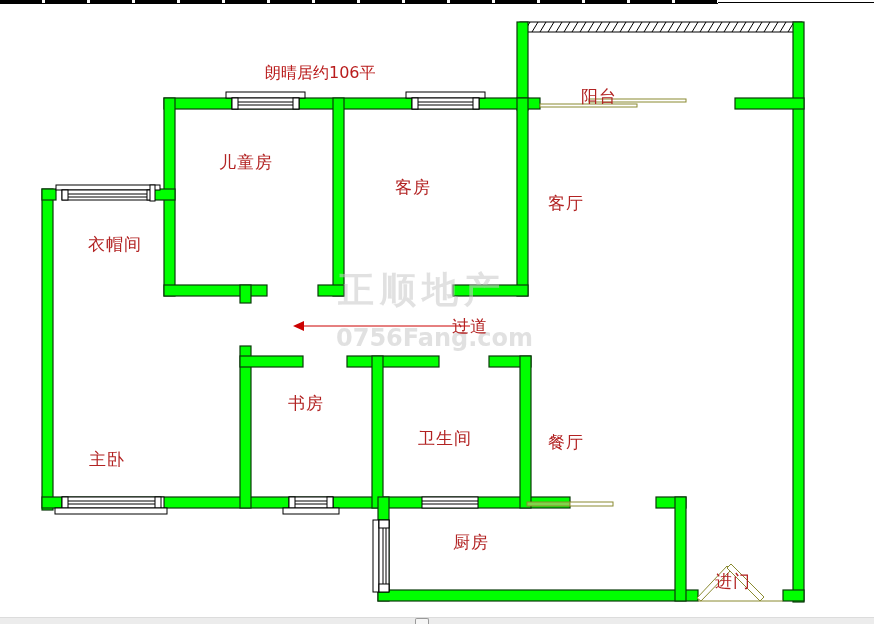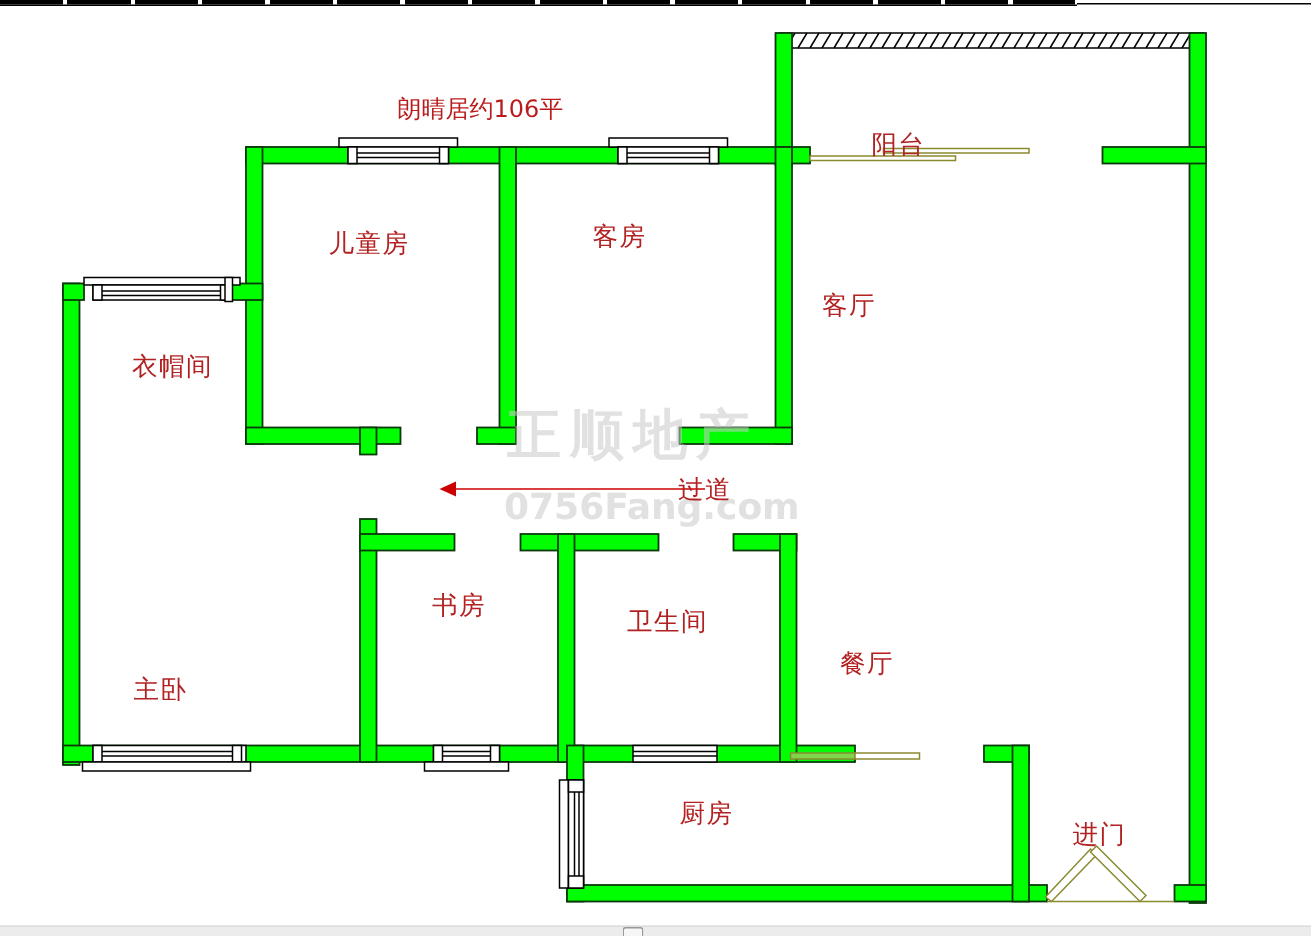--- a/index.html
+++ b/index.html
@@ -183,25 +183,25 @@
   </g>
 </svg>
 
 <div class="watermark wm1">正顺地产</div>
 <div class="watermark wm2">0756Fang.com</div>
 
 <div class="title" style="left:265px; top:63px;">朗晴居约106平</div>
 
 <div class="label" style="left:581px; top:41px;margin-top:44px;">阳台</div>
 <div class="label" style="left:219px; top:151px;">儿童房</div>
-<div class="label" style="left:395px; top:146px;">客房</div>
+<div class="label" style="left:395px; top:176px;">客房</div>
 <div class="label" style="left:548px; top:192px;">客厅</div>
 <div class="label" style="left:88px; top:233px;">衣帽间</div>
 <div class="label" style="left:452px; top:315px;">过道</div>
 <div class="label" style="left:89px; top:448px;">主卧</div>
 <div class="label" style="left:288px; top:392px;">书房</div>
-<div class="label" style="left:418px; top:403px;text-align:center;">卫生间</div>
-<div class="label" style="left:560px; top:431px;">餐厅</div>
+<div class="label" style="left:418px; top:427px;text-align:center;">卫生间</div>
+<div class="label" style="left:548px; top:431px;">餐厅</div>
 <div class="label" style="left:453px; top:531px;">厨房</div>
-<div class="label" style="left:715px; top:545px;text-align:center;">进门</div>
+<div class="label" style="left:715px; top:570px;text-align:center;">进门</div>
 
 <div class="hscroll"></div>
 <div class="hscroll-thumb"></div>
 
 </body></html>

